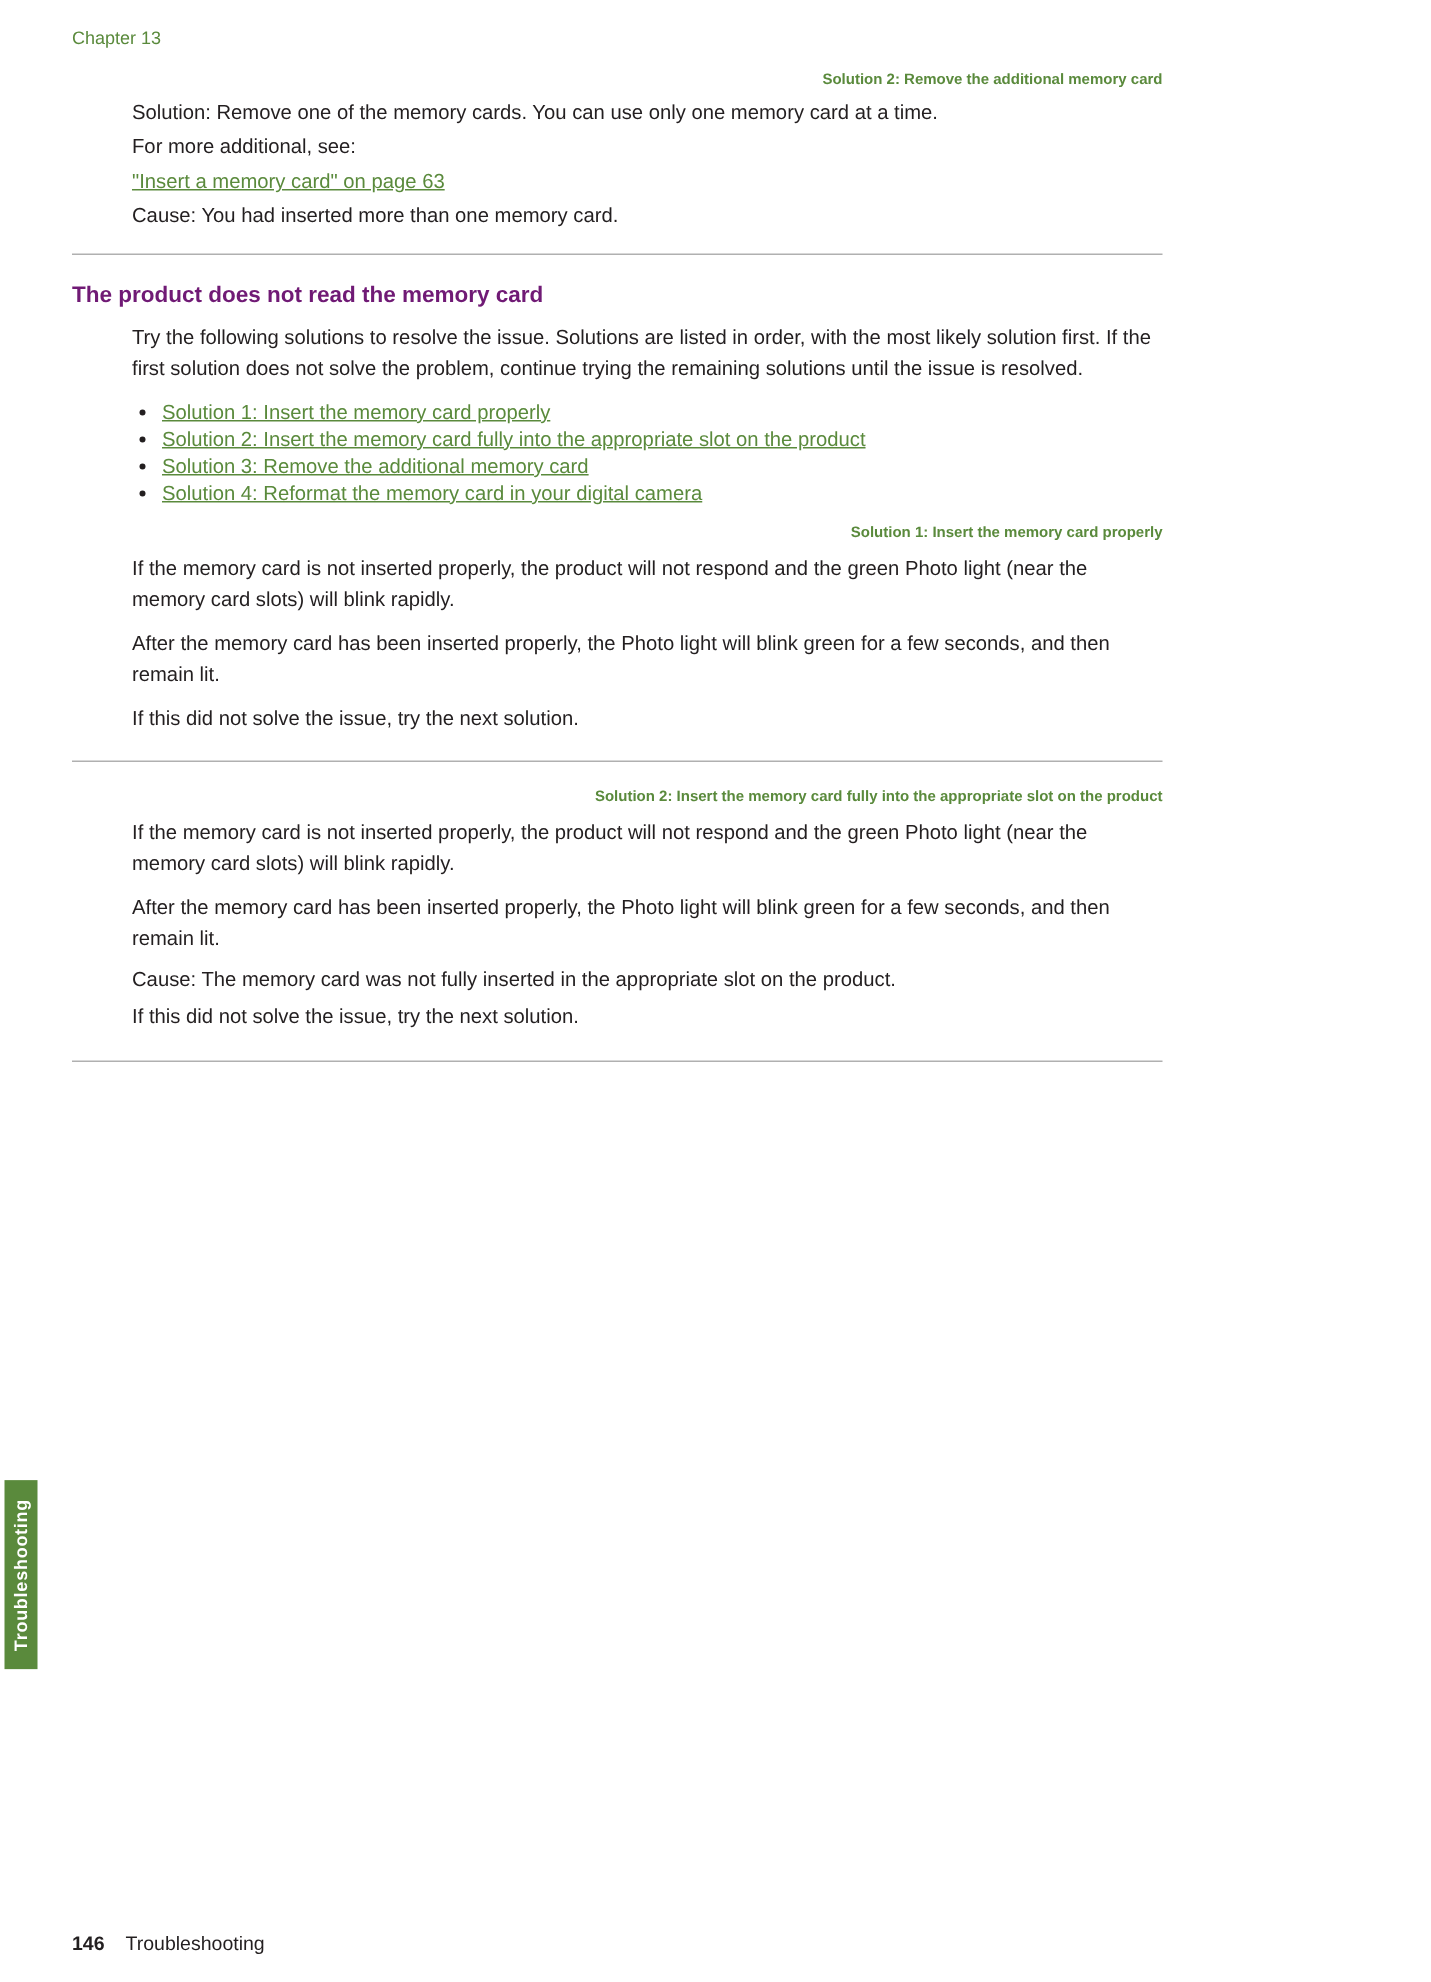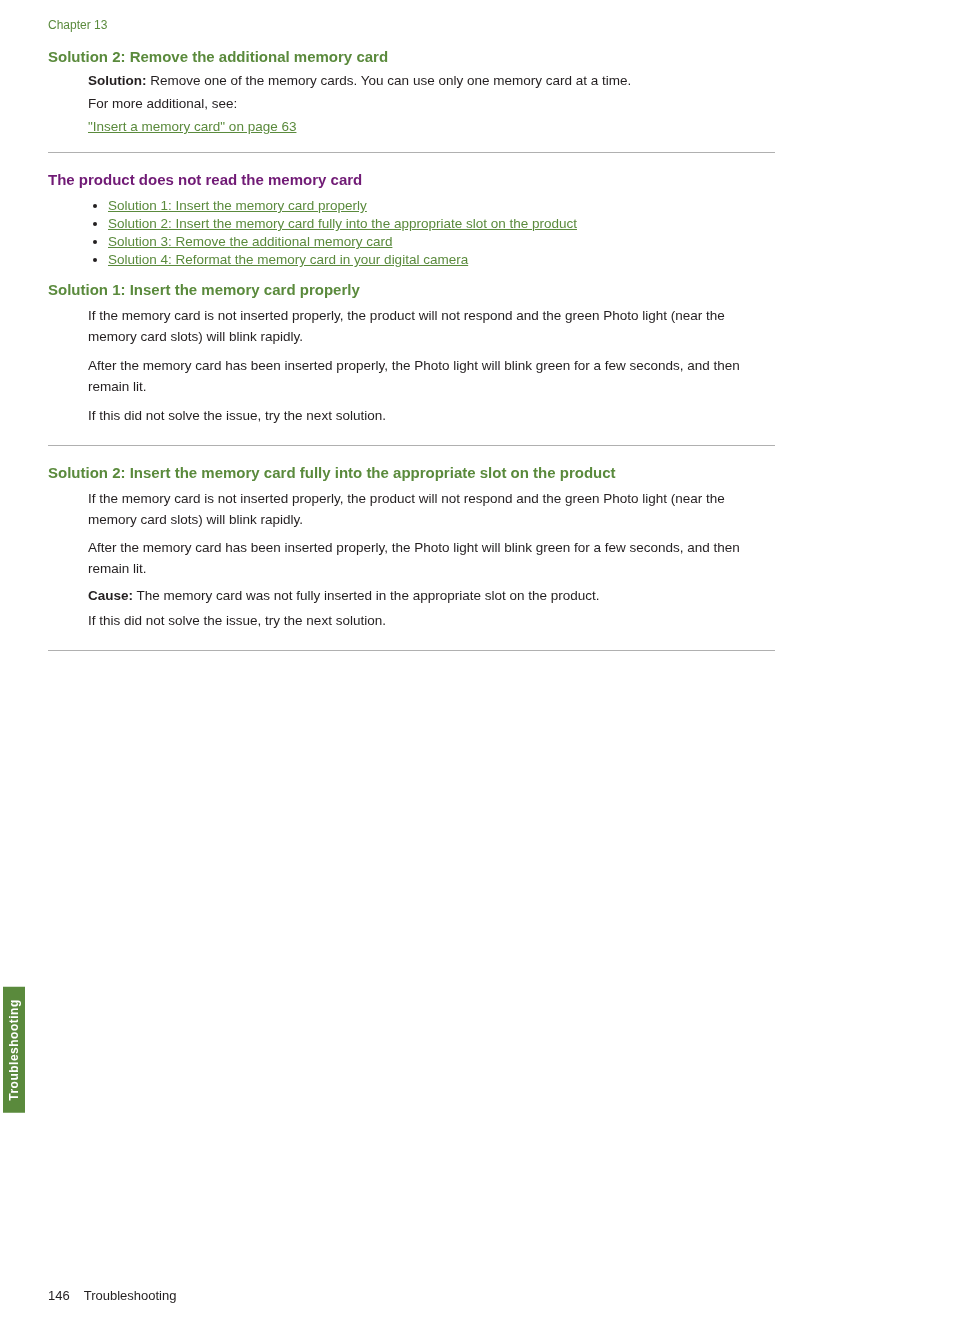--- a/index.html
+++ b/index.html
@@ -48,32 +48,33 @@
     }
 
     .chapter-label {
       color: #5a8a3c;
       font-size: 12px;
       margin-bottom: 16px;
     }
 
     .section-heading {
       color: #5a8a3c;
-      font-size: 15px;
+      font-size: 10px;
       font-weight: bold;
       margin-bottom: 8px;
+      text-align: right;
     }
 
     .content-block {
       padding-left: 40px;
       margin-bottom: 8px;
     }
 
     .bold-label {
-      font-weight: bold;
+      font-weight: normal;
     }
 
     .link-text {
       color: #5a8a3c;
       text-decoration: underline;
       cursor: pointer;
     }
 
     .divider {
       border: none;
@@ -125,21 +126,21 @@
       bottom: 18px;
       left: 20px;
       display: flex;
       align-items: center;
       gap: 14px;
       font-size: 13px;
       color: #231f20;
     }
 
     .footer-page {
-      font-weight: normal;
+      font-weight: bold;
     }
 
     .footer-section {
       color: #231f20;
     }
   </style>
 </head>
 <body>
 
 <div class="page-wrapper">
@@ -157,27 +158,31 @@
       <div class="content-block">
         <span class="bold-label">Solution:</span><span>  Remove one of the memory cards. You can use only one memory card at a time.</span>
       </div>
 
       <div class="content-block">For more additional, see:</div>
 
       <div class="content-block">
         <span class="link-text">"Insert a memory card" on page 63</span>
       </div>
 
+      <div class="content-block">
+        <span class="bold-label">Cause:</span><span>  You had inserted more than one memory card.</span>
+      </div>
     </div>
 
     <hr class="divider">
 
     <div class="sub-section">
       <div class="main-section-heading">The product does not read the memory card</div>
 
+      <div class="intro-text">Try the following solutions to resolve the issue. Solutions are listed in order, with the most likely solution first. If the first solution does not solve the problem, continue trying the remaining solutions until the issue is resolved.</div>
 
       <ul class="bullet-list">
         <li><a class="link-text">Solution 1: Insert the memory card properly</a></li>
         <li><a class="link-text">Solution 2: Insert the memory card fully into the appropriate slot on the product</a></li>
         <li><a class="link-text">Solution 3: Remove the additional memory card</a></li>
         <li><a class="link-text">Solution 4: Reformat the memory card in your digital camera</a></li>
       </ul>
 
       <div class="sub-section">
         <div class="section-heading">Solution 1: Insert the memory card properly</div>

